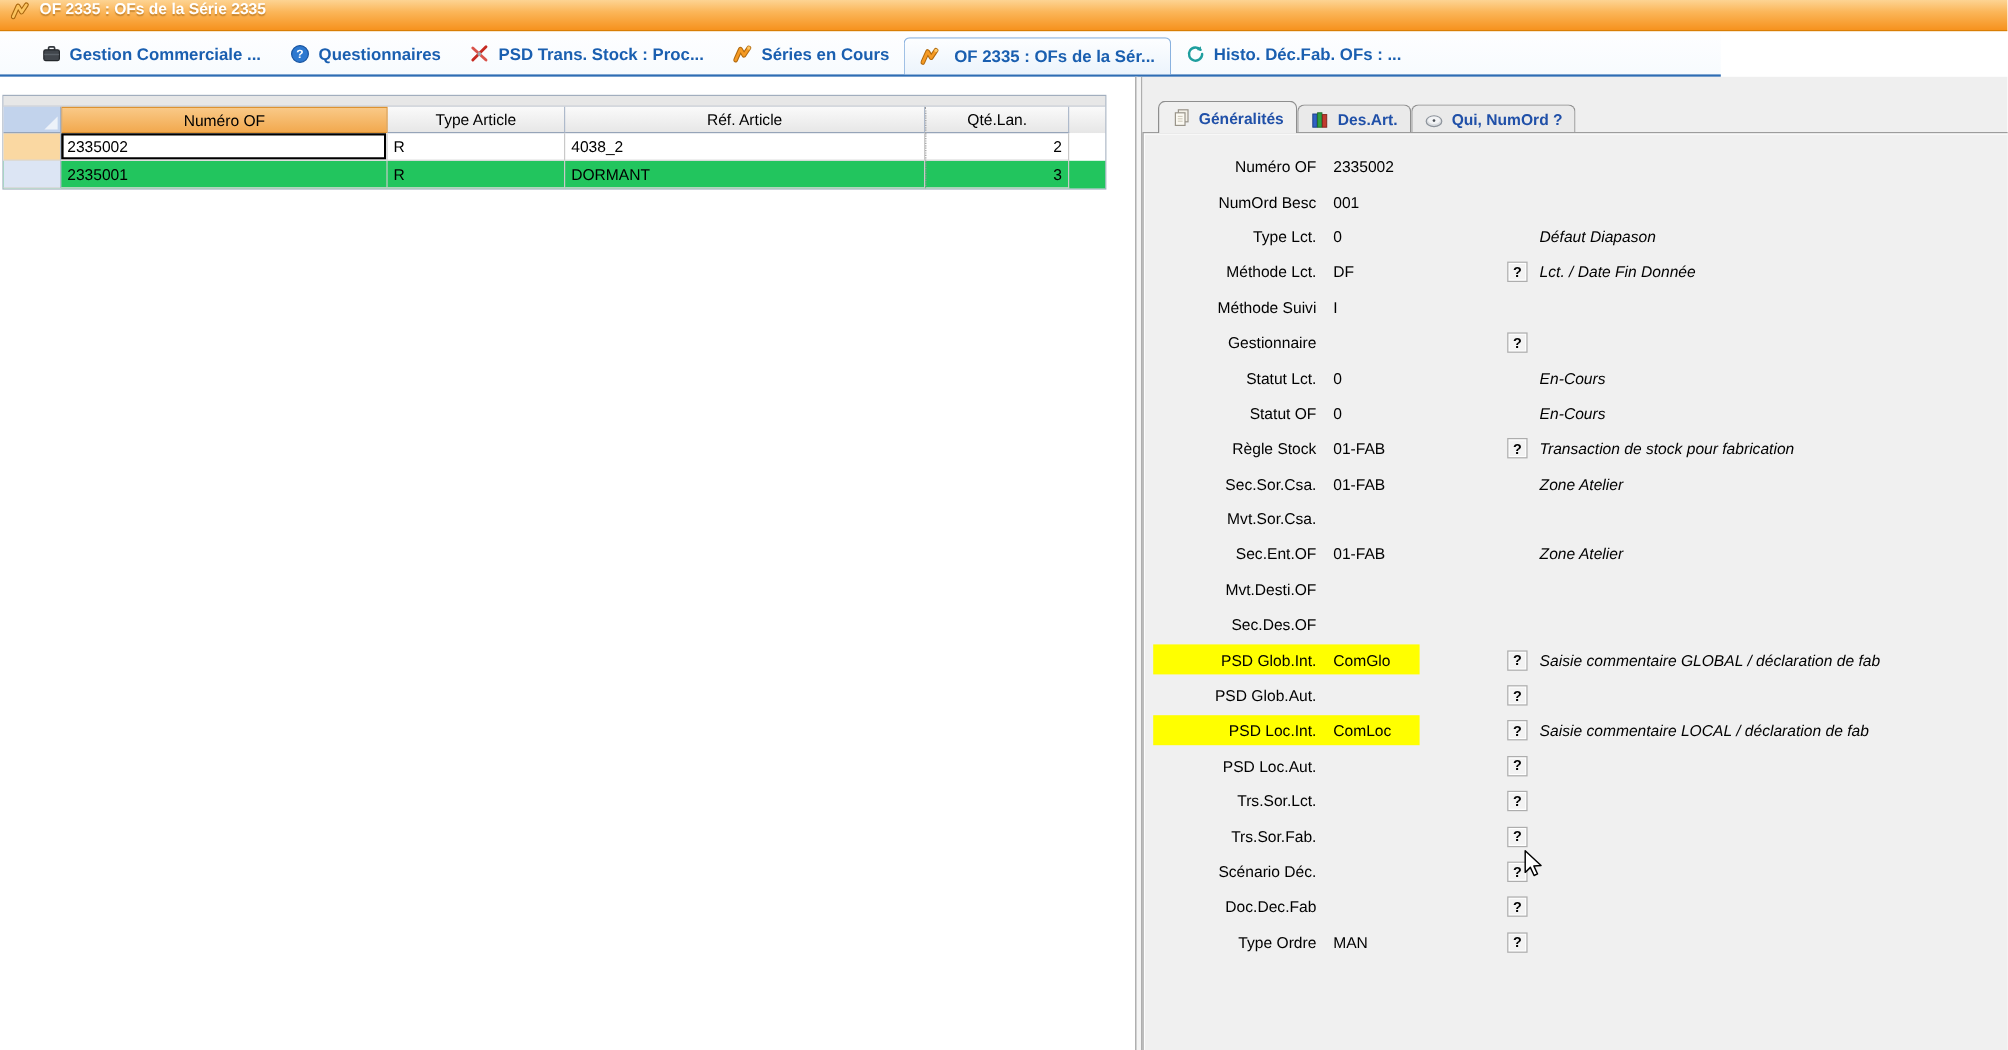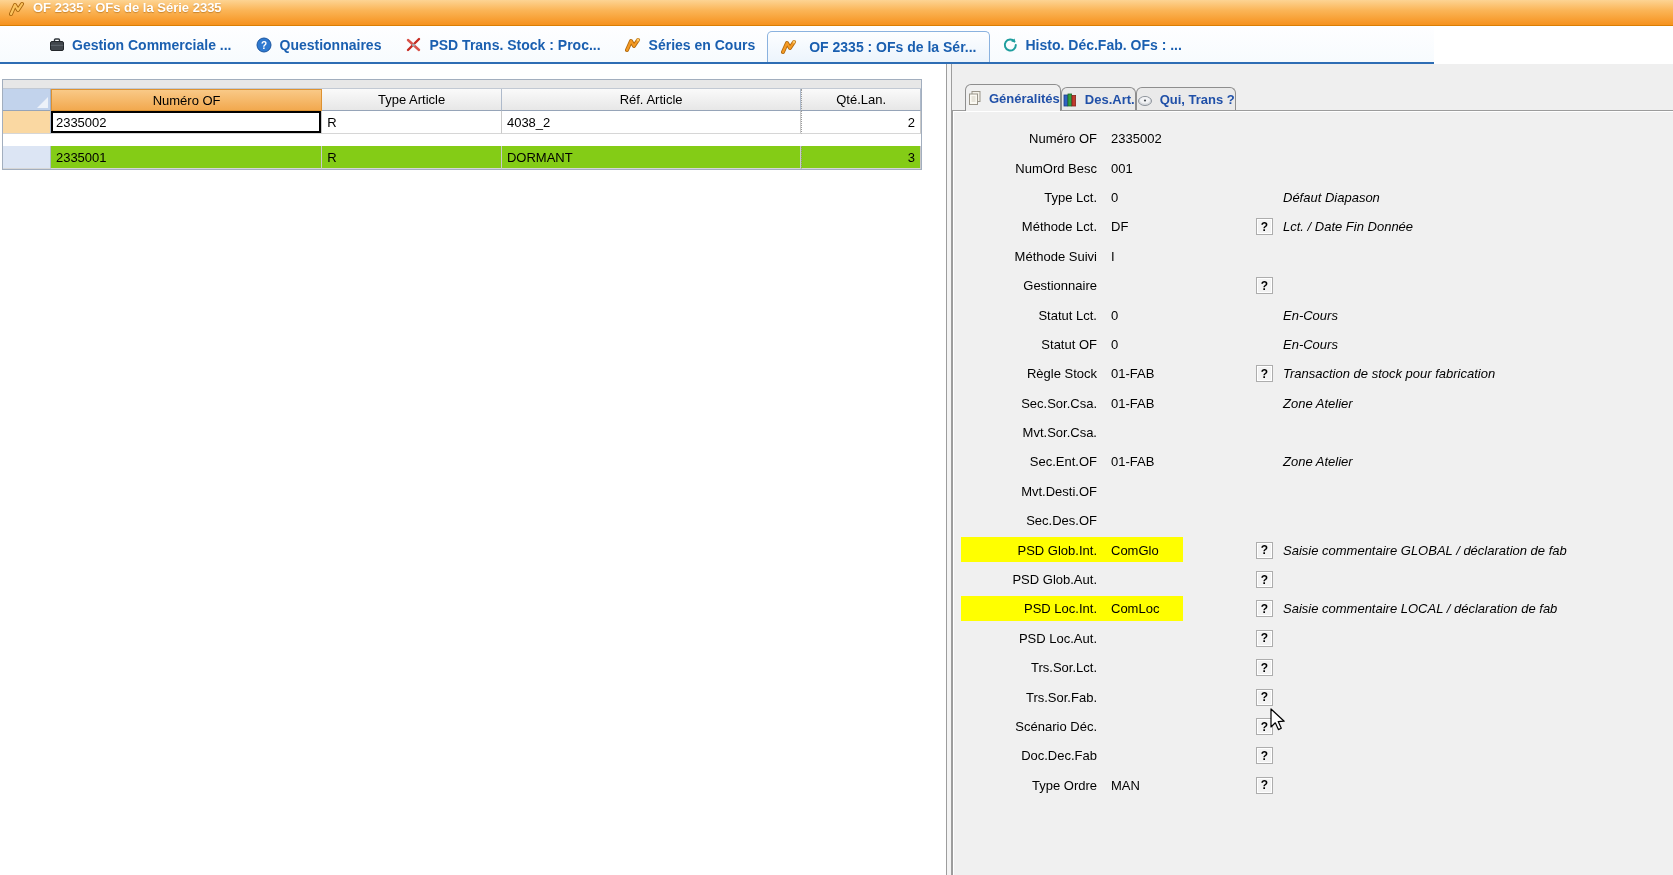--- a/index.html
+++ b/index.html
@@ -17,21 +17,21 @@
     display:flex; gap:8px; padding-left:8px;
   }
   .titlebar .ttl { color:#fff; font-weight:bold; font-size:13px; text-shadow:0 1px 1px rgba(140,80,0,.45); }
   .icon16 { width:17px; height:17px; display:inline-flex; align-items:center; justify-content:center; flex:0 0 auto; }
 
   
   .maintabs {
     position:absolute; left:0; top:27px; width:1434px; height:37px;
     background:linear-gradient(#FEFEFF,#F7FBFE);
     border-bottom:2px solid #2E6DB4;
-    display:flex; align-items:stretch; padding-left:36px;
+    display:flex; align-items:stretch; padding-left:22px;
   }
   .mtab {
     display:flex; align-items:center; gap:7px; padding:0 12px; cursor:default;
     color:#1A5FB0; font-size:14px; font-weight:600; white-space:nowrap;
   }
   .mtab.active {
     border:1px solid #8AB2DF; border-bottom:none; border-radius:5px 5px 0 0;
     background:linear-gradient(#FDFEFF,#ECF4FC);
     margin-top:4px;
     gap:12px;
@@ -52,42 +52,42 @@
   .gh.sel-col {
     background:linear-gradient(#F9C987,#F2A94F);
     border:1px solid #DD9231; font-weight:400;
   }
   .gh.corner { background:#C2D3EC; position:relative; border-right:1px solid #9FB0C9; }
   .gh.corner::after {
     content:''; position:absolute; right:2px; bottom:2px;
     border-left:11px solid transparent; border-bottom:11px solid #EDF2F9;
   }
   .grow { display:flex; height:23px; background:#fff; }
-  .grow:not(.selected) { background:#84cc16;margin-top:12px; }
+  .grow:not(.selected) { background:#22c55e; }
   .gc {
     border-right:1px solid #C9C9C9; border-bottom:1px solid #D6D6D6;
     display:flex; align-items:center; padding:0 5px; overflow:hidden; white-space:nowrap;
   }
   .rowsel { background:#DCE5F4; border-right:1px solid #AEBACB; }
   .grow.selected .rowsel { background:#FAD8A2; }
   .grow.selected .c1 { box-shadow:inset 0 0 0 2px #000; background:#fff; }
-  .cw0 { width:48px; } .cw1 { width:272px; } .cw2 { width:180px; } .cw3 { width:300px; }
+  .cw0 { width:48px; } .cw1 { width:272px; } .cw2 { width:148px; } .cw3 { width:300px; }
   .cw4 { width:120px; border-left:1px dotted #9A9A9A; justify-content:flex-end; }
 
   
   .splitter {
     position:absolute; left:946px; top:64px; width:6px; height:811px;
     border-left:1px solid #9D9D9D; border-right:1px solid #9D9D9D; background:#F4F4F4;
   }
 
   
   .rightpanel { position:absolute; left:952px; top:64px; width:721px; height:811px; background:#EFEFEF; }
   .dtabs { position:absolute; left:13px; top:20px; height:27px; display:flex; align-items:flex-end; }
   .dtab {
-    display:flex; align-items:center; gap:6px; padding:0 0; height:24px;
+    display:flex; align-items:center; gap:6px; padding:0 10px; height:24px;
     border:1px solid #8E8E8E; border-bottom:none; border-radius:6px 6px 0 0;
     background:#EAEAEA; color:#2050A8; font-size:13px; font-weight:600; white-space:nowrap;
   }
   .dtab.active { height:27px; background:#F0F0F0; z-index:3; }
   .dframe {
     position:absolute; left:0; top:46px; width:723px; height:767px;
     border:1px solid #9C9C9C; box-shadow:inset 1px 1px 0 #FFFFFF;
     background:#F0F0F0; padding-top:13px;
   }
   .frow { position:relative; height:29.4px; display:flex; align-items:center; }
@@ -247,21 +247,21 @@
       </div>
 
       <div class="dtab">
         <span class="icon16">
   <svg width="16" height="16" viewBox="0 0 16 16">
             <ellipse cx="8" cy="9" rx="6.5" ry="4.5" fill="#D9DCE0" stroke="#8D939B" stroke-width="1"></ellipse>
             <ellipse cx="8" cy="8.2" rx="5" ry="3.2" fill="#F2F3F5"></ellipse>
             <circle cx="8" cy="8.5" r="1.1" fill="#4A4F55"></circle>
           </svg>
 </span>
-        <span>Qui, Trans ?</span>
+        <span>Qui, NumOrd ?</span>
       </div>
     </div>
   <div class="dframe">
 
 
       <div class="frow">
         <div class="flabel">Numéro OF</div>
         <div class="fvalue">2335002</div>
         <div class="fhelp">?</div>
         <div class="fdesc"></div>

